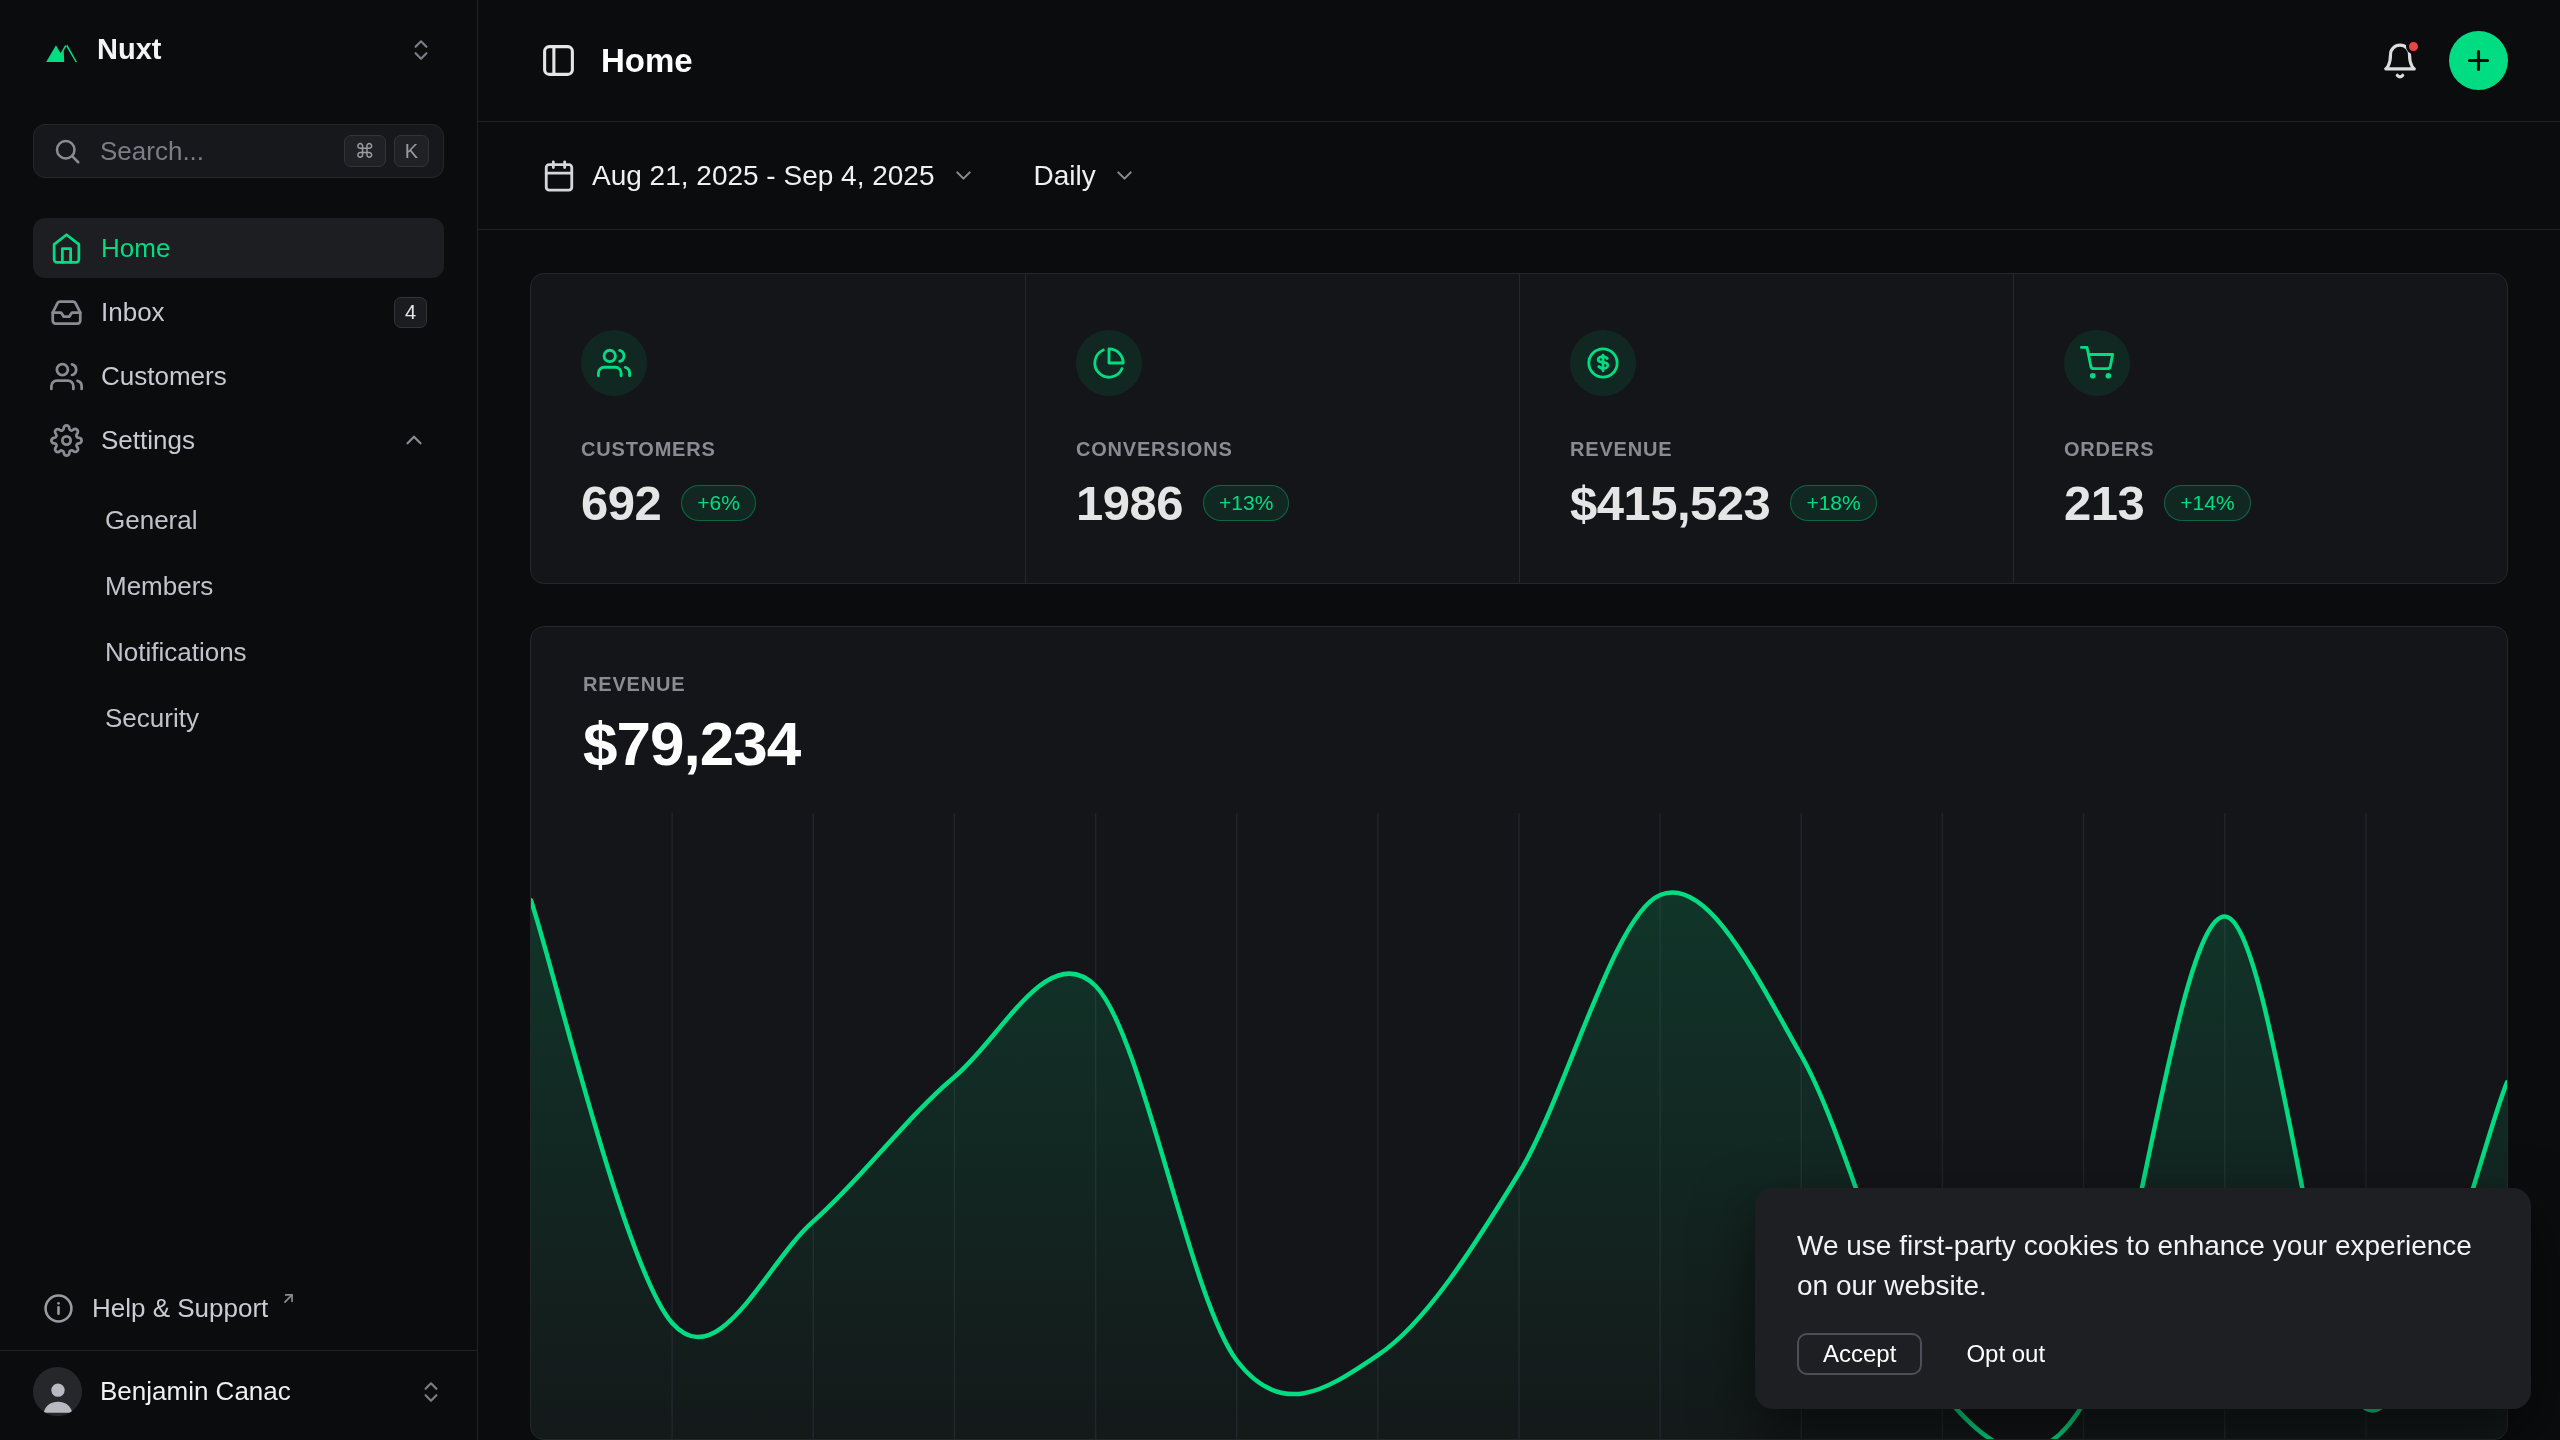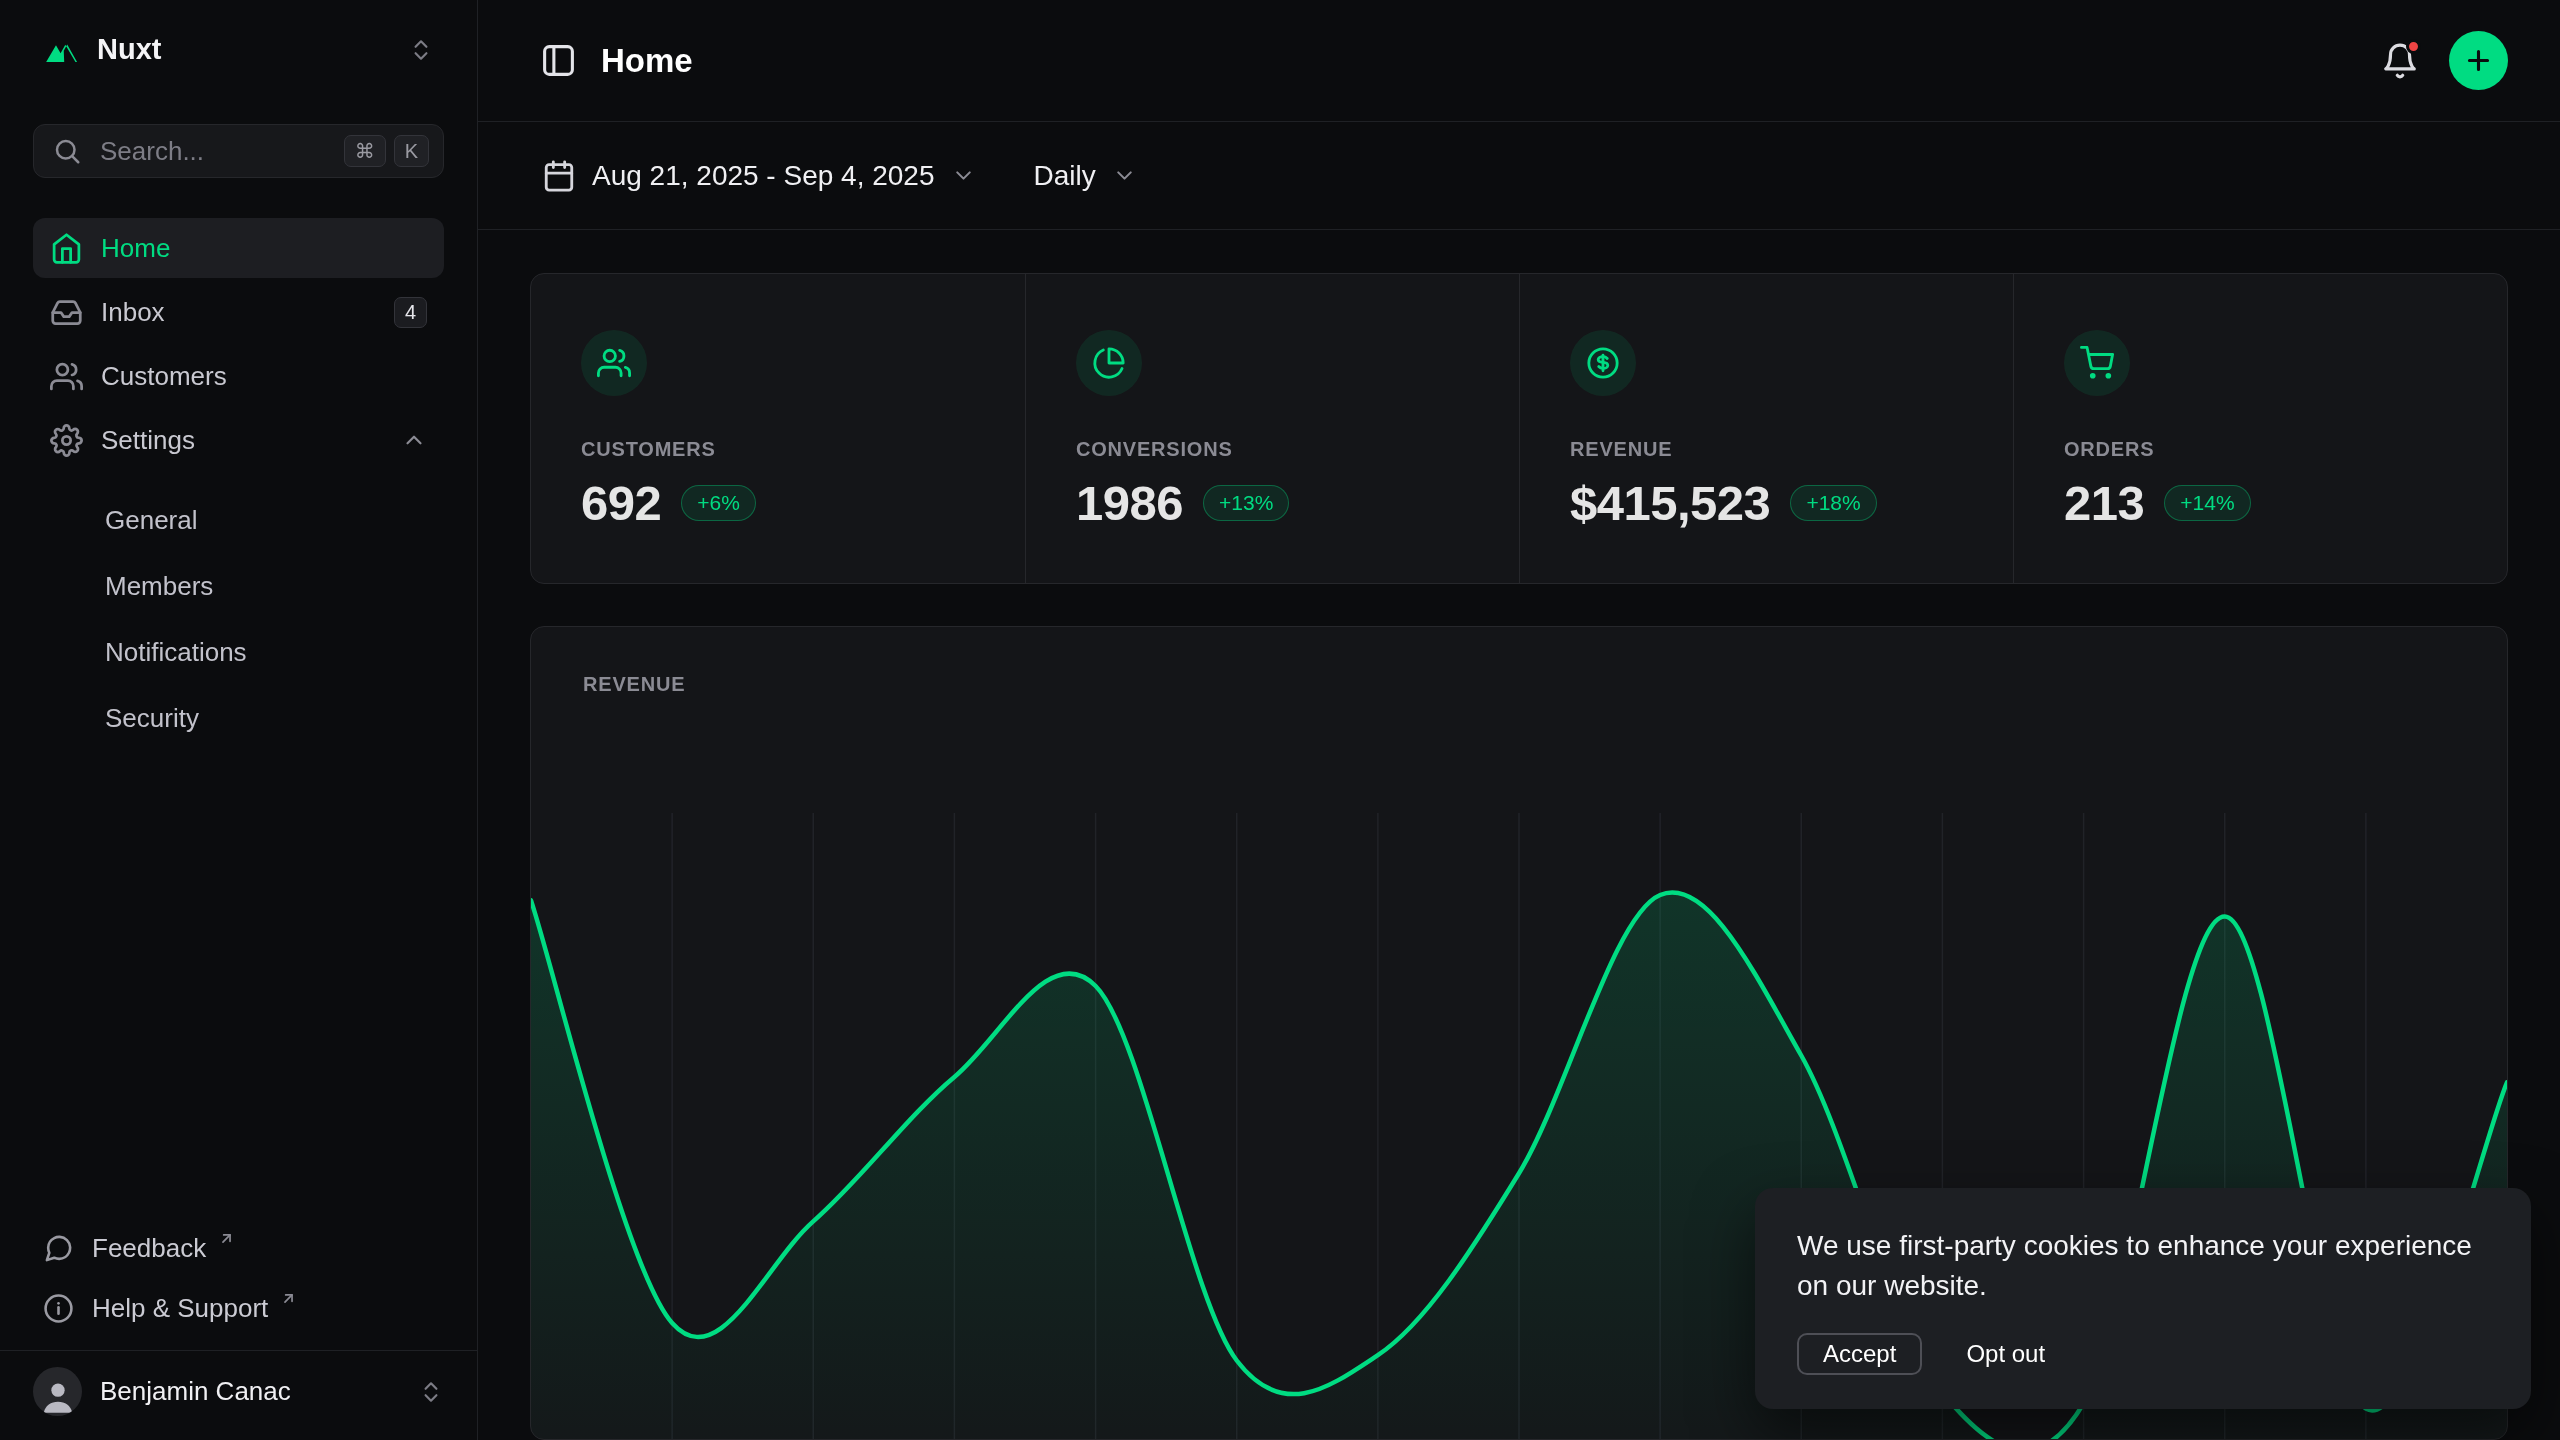--- a/index.html
+++ b/index.html
@@ -249,30 +249,20 @@
       </div>
       <div class="sub-item">
         <span>Notifications</span>
       </div>
       <div class="sub-item">
         <span>Security</span>
       </div>
     </nav>
 
     <div class="sidebar-bottom">
-      <div class="footer-link">
-        <svg class="f-ic" viewBox="0 0 24 24" fill="none" stroke="currentColor" stroke-width="2" stroke-linecap="round" stroke-linejoin="round">
-            <path d="M21 11.5a8.38 8.38 0 0 1-.9 3.8 8.5 8.5 0 0 1-7.6 4.7 8.38 8.38 0 0 1-3.8-.9L3 21l1.9-5.7a8.38 8.38 0 0 1-.9-3.8 8.5 8.5 0 0 1 4.7-7.6 8.38 8.38 0 0 1 3.8-.9h.5a8.48 8.48 0 0 1 8 8v.5z"></path>
-          </svg>
-        <span>Feedback</span>
-        <svg class="ext-arrow" viewBox="0 0 24 24" fill="none" stroke="currentColor" stroke-width="2.4" stroke-linecap="round" stroke-linejoin="round">
-            <path d="M7 17 17 7"></path>
-            <path d="M8 7h9v9"></path>
-          </svg>
-      </div>
       <div class="footer-link">
         <svg class="f-ic" viewBox="0 0 24 24" fill="none" stroke="currentColor" stroke-width="2" stroke-linecap="round" stroke-linejoin="round">
             <circle cx="12" cy="12" r="10"></circle>
             <path d="M12 16v-5"></path>
             <path d="M12 8h.01"></path>
           </svg>
         <span>Help &amp; Support</span>
         <svg class="ext-arrow" viewBox="0 0 24 24" fill="none" stroke="currentColor" stroke-width="2.4" stroke-linecap="round" stroke-linejoin="round">
             <path d="M7 17 17 7"></path>
             <path d="M8 7h9v9"></path>
@@ -406,20 +396,21 @@
             <span class="stat-value">213</span>
             <span class="delta-badge">+14%</span>
           </div>
         </div>
 
       </section>
 
       <section class="revenue-card">
         <div class="revenue-head">
           <div class="revenue-label">REVENUE</div>
+          <div class="revenue-value">$79,234</div>
         </div>
         <div class="chart-wrap">
           <svg viewBox="0 0 1977 694" preserveAspectRatio="none">
             <defs>
               <linearGradient id="areaGrad" x1="0" y1="0" x2="0" y2="1">
                 <stop offset="0" stop-color="#00dc82" stop-opacity="0.16"></stop>
                 <stop offset="1" stop-color="#00dc82" stop-opacity="0"></stop>
               </linearGradient>
             </defs>
             <path class="gridlines" d="M141.2 0 V694 M282.4 0 V694 M423.6 0 V694 M564.9 0 V694 M706.1 0 V694 M847.3 0 V694 M988.5 0 V694 M1129.7 0 V694 M1270.9 0 V694 M1412.1 0 V694 M1553.4 0 V694 M1694.6 0 V694 M1835.8 0 V694 " stroke="#212328" stroke-width="1.5" fill="none"></path>

